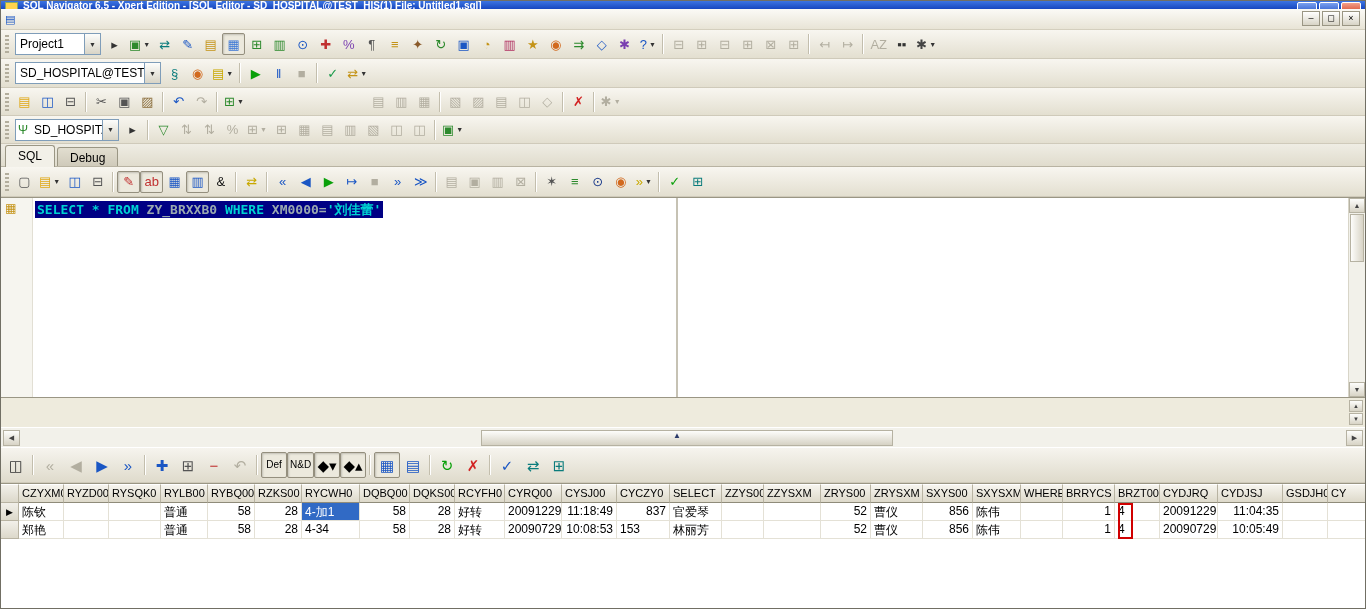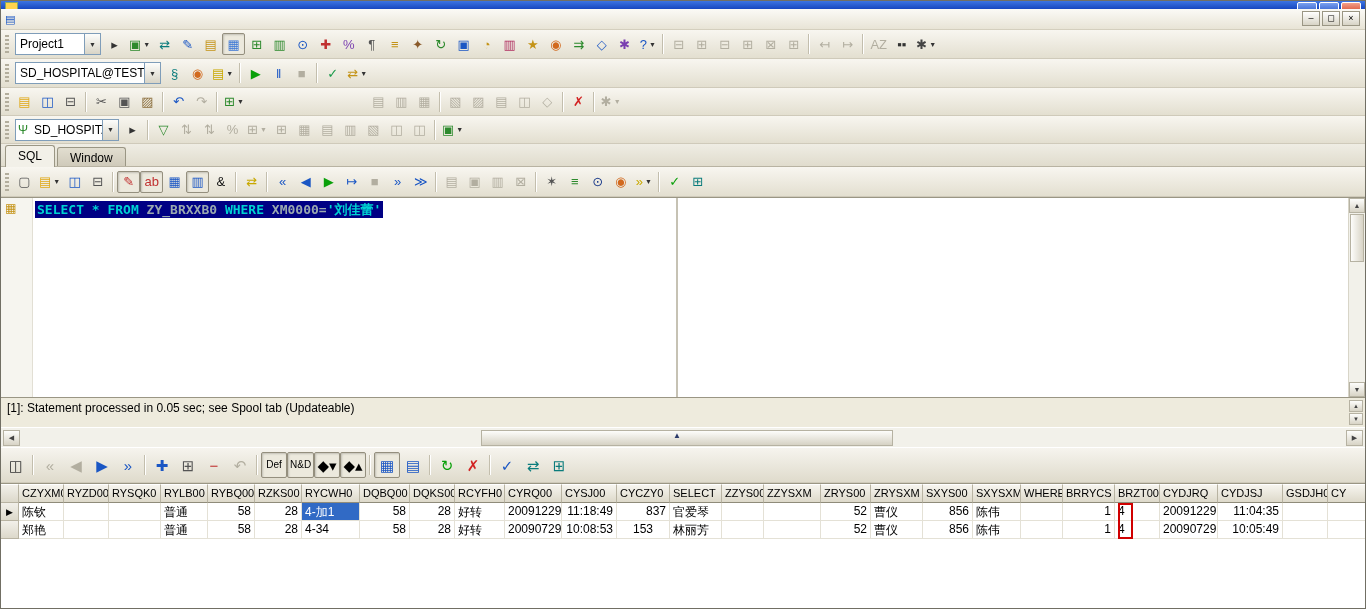--- a/index.html
+++ b/index.html
@@ -113,20 +113,21 @@
        display:flex;align-items:center;justify-content:center;padding:0}
   .redbox{position:absolute;top:19px;width:15px;height:36px;border:2px solid #d00000;pointer-events:none}
 
   .tok-kw{font-weight:bold}
 </style>
 </head>
 <body>
 
 <div class="titlebar">
   <div class="appicon"></div>
+  <span>SQL Navigator 6.5 - Xpert Edition - [SQL Editor - SD_HOSPITAL@TEST_HIS(1) File: Untitled1.sql]</span>
   <div class="wbtns">
     <div class="wbtn"></div>
     <div class="wbtn"></div>
     <div class="wbtn close"></div>
   </div>
 </div>
 
 <div class="menubar">
   <span class="docicon">▤</span>
   <div class="mdi-controls">
@@ -419,21 +420,21 @@
       <div class="tsep"></div>
       <div class="tbtn">
         <span class="glyph" style="color: rgb(45, 138, 45);">▣</span>
         <span class="dd">▼</span>
       </div>
     </div>
 </div>
 
 <div class="tabbar">
   <div class="tab active">SQL</div>
-  <div class="tab">Window</div>
+  <div class="tab">Debug</div>
 </div>
 
 <div class="toolbar sqltb">
   <div class="grip"></div>
   <div id="sqltb-icons" style="display:flex;align-items:center">
       <div class="tbtn">
         <span class="glyph" style="color: rgb(85, 85, 85);">▢</span>
       </div>
       <div class="tbtn">
         <span class="glyph" style="color: rgb(224, 168, 23);">▤</span>
@@ -535,21 +536,20 @@
   <div class="vsplit"></div>
   <div class="vscroll">
     <div class="sbtn">▲</div>
     <div class="sthumb"></div>
     <div class="vspacer"></div>
     <div class="sbtn">▼</div>
   </div>
 </div>
 
 <div class="msgbar">
-  <span>[1]: Statement processed in 0.05 sec; see Spool tab (Updateable)</span>
   <div class="mscroll">
     <div class="mbtn">▲</div>
     <div class="mbtn">▼</div>
   </div>
 </div>
 
 <div class="hscroll">
   <div class="harrow left">◀</div>
   <div class="hthumb"></div>
   <div class="collapse">▲</div>
@@ -696,21 +696,21 @@
         <div class="gcell" style="width: 52px; text-align: left;"></div>
         <div class="gcell" style="width: 47px; text-align: left;">普通</div>
         <div class="gcell" style="width: 47px; text-align: right;">58</div>
         <div class="gcell" style="width: 47px; text-align: right;">28</div>
         <div class="gcell" style="width: 58px; text-align: left;">4-34</div>
         <div class="gcell" style="width: 50px; text-align: right;">58</div>
         <div class="gcell" style="width: 45px; text-align: right;">28</div>
         <div class="gcell" style="width: 50px; text-align: left;">好转</div>
         <div class="gcell" style="width: 57px; text-align: right;">20090729</div>
         <div class="gcell" style="width: 55px; text-align: right;">10:08:53</div>
-        <div class="gcell" style="width: 53px; text-align: center;">153</div>
+        <div class="gcell" style="width: 53px; text-align: left;">153</div>
         <div class="gcell" style="width: 52px; text-align: left;">林丽芳</div>
         <div class="gcell" style="width: 42px; text-align: right;"></div>
         <div class="gcell" style="width: 57px; text-align: left;"></div>
         <div class="gcell" style="width: 50px; text-align: right;">52</div>
         <div class="gcell" style="width: 52px; text-align: left;">曹仪</div>
         <div class="gcell" style="width: 50px; text-align: right;">856</div>
         <div class="gcell" style="width: 48px; text-align: left;">陈伟</div>
         <div class="gcell" style="width: 42px; text-align: left;"></div>
         <div class="gcell" style="width: 52px; text-align: right;">1</div>
         <div class="gcell" style="width: 45px; text-align: left;">4</div>

